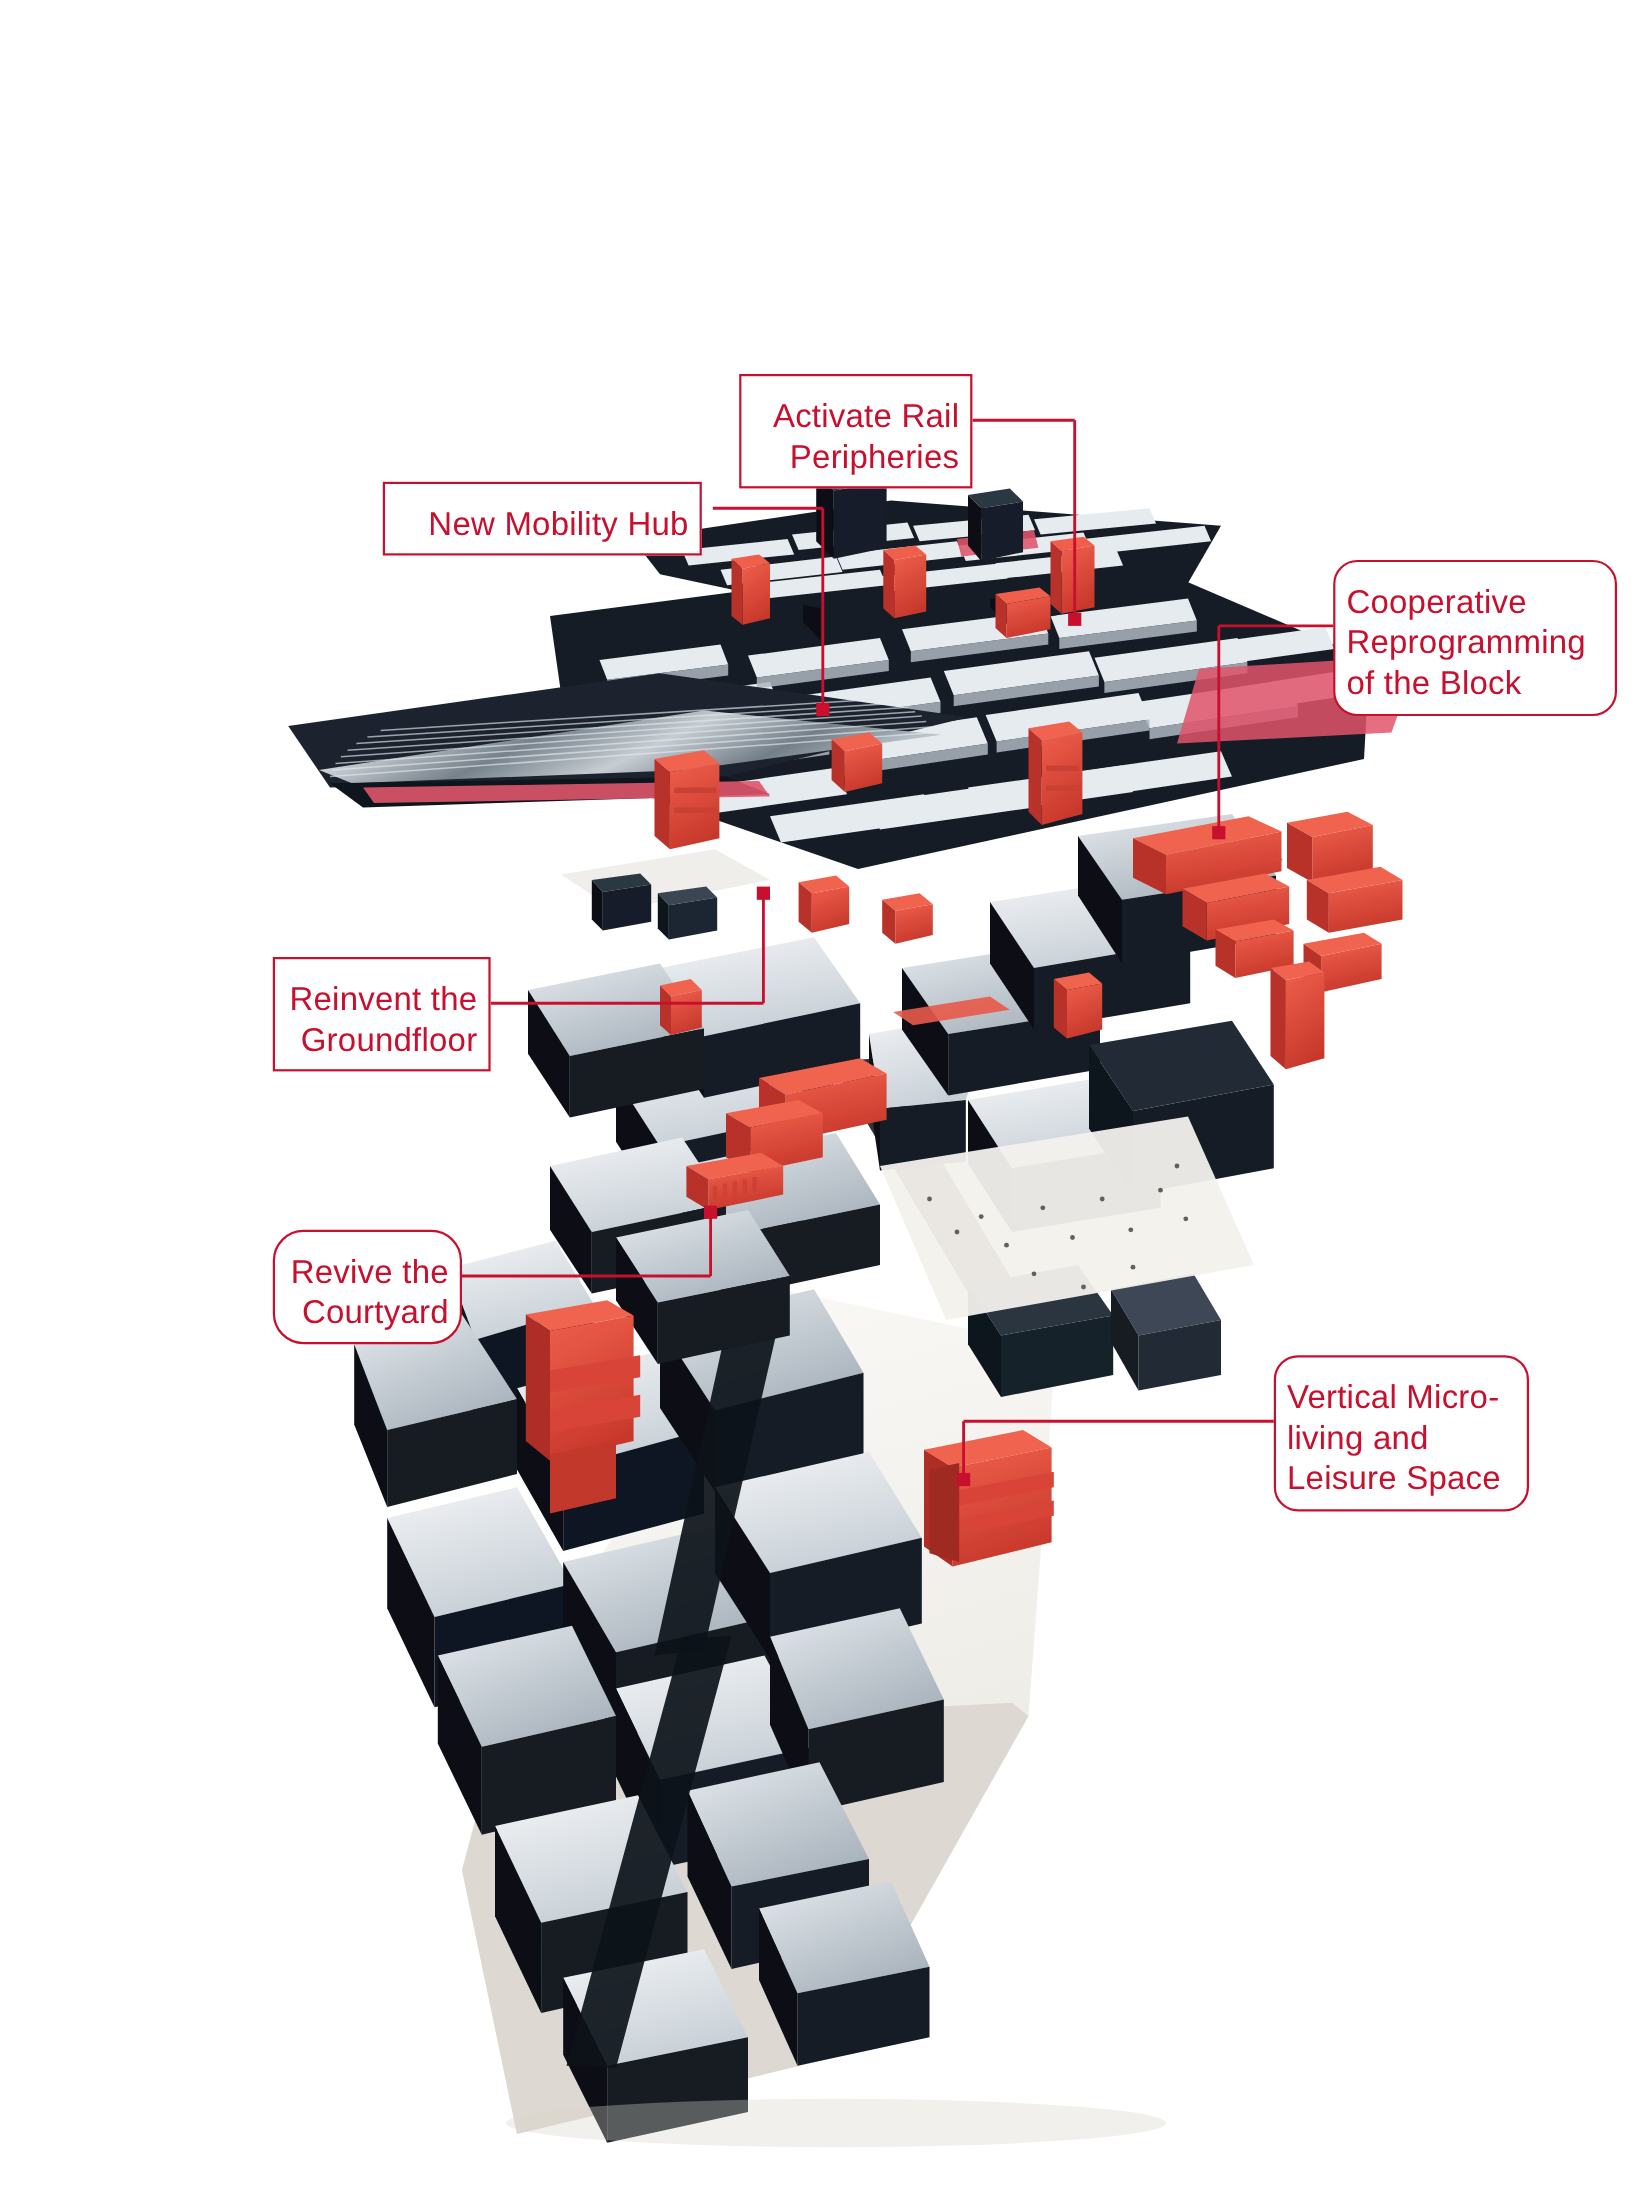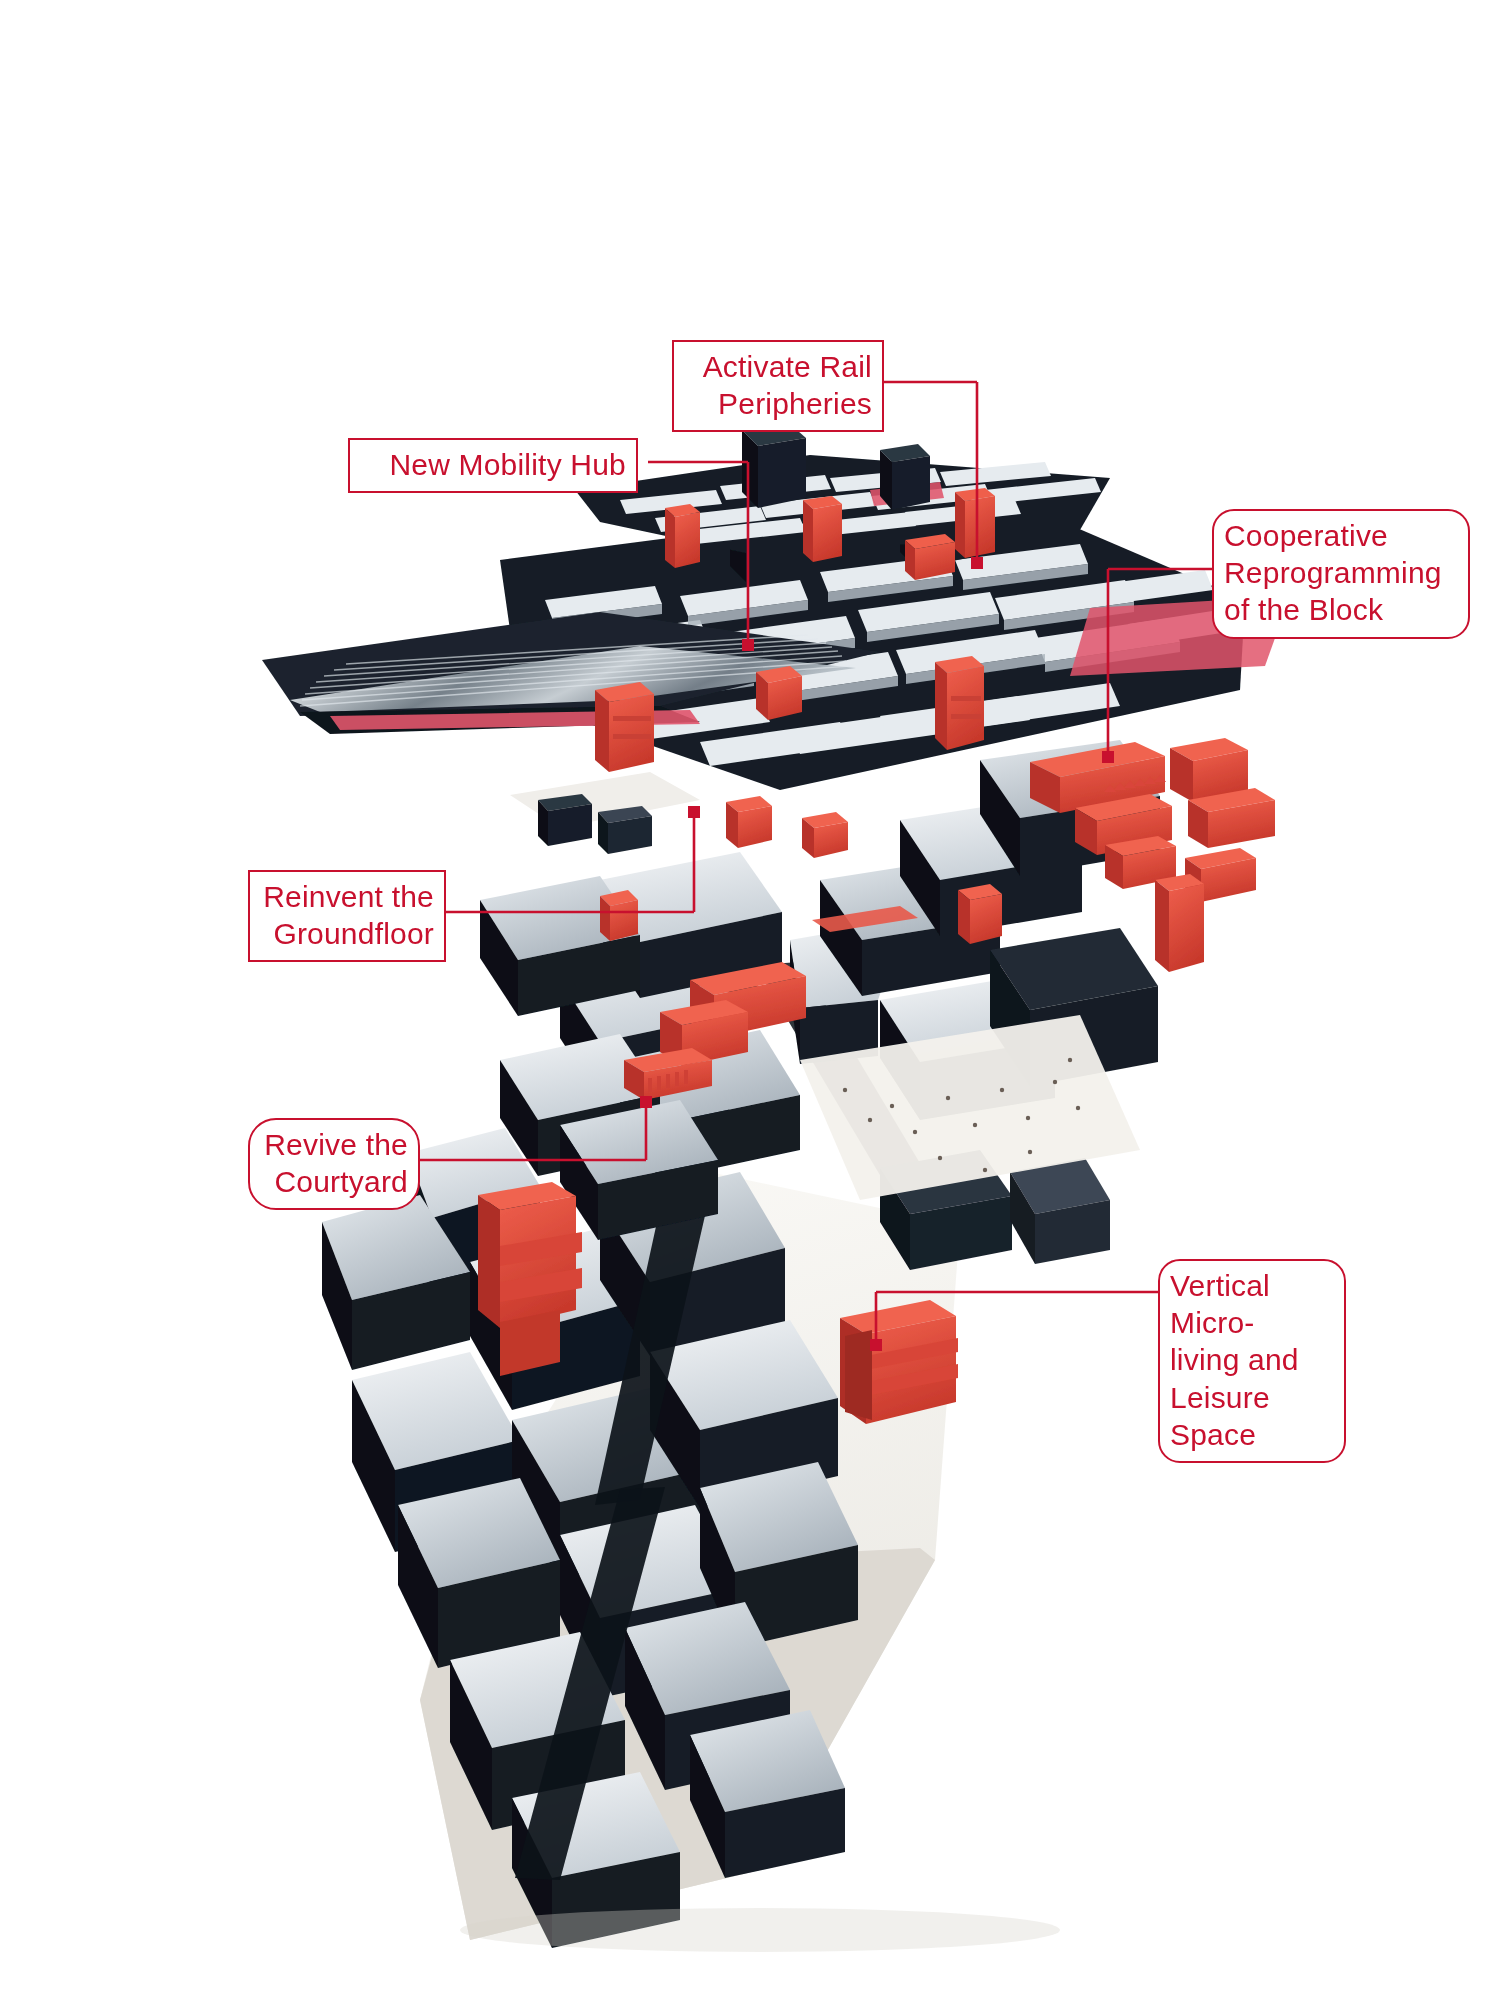--- a/index.html
+++ b/index.html
@@ -17,21 +17,21 @@
   .callout{
     position:absolute;
     box-sizing:border-box;
     border:2px solid var(--accent,#C8102E);
     background:#ffffff;
     color:var(--accent,#C8102E);
     font-family:"Liberation Sans", sans-serif;
     font-weight:300;
     font-size:30px;
     line-height:1.24;
-    padding:6px 10px 8px 10px;
+    padding:18px 10px 8px 10px;
     letter-spacing:0.2px;
     pointer-events:auto;
     white-space:pre-line;
   }
   .callout.right{text-align:right;}
   .callout.left{text-align:left;border-radius:22px;}
 
   .leader{position:absolute;pointer-events:none;}
   .leader line{stroke:var(--accent,#C8102E);stroke-width:2.6;}
   .leader rect.dot{fill:var(--accent,#C8102E);}
@@ -552,19 +552,19 @@
         <div class="callout right" style="left: 672px; top: 340px; width: 212px; min-height: 84px;">Activate Rail
 Peripheries</div>
         <div class="callout right" style="left: 348px; top: 438px; width: 290px; min-height: 48px;">New Mobility Hub</div>
         <div class="callout left" style="left: 1212px; top: 509px; width: 258px; min-height: 120px;">Cooperative
 Reprogramming
 of the Block</div>
         <div class="callout right" style="left: 248px; top: 870px; width: 198px; min-height: 84px;">Reinvent the
 Groundfloor</div>
         <div class="callout right" style="left: 248px; top: 1118px; width: 172px; min-height: 84px; border-radius: 28px;">Revive the
 Courtyard</div>
-        <div class="callout left" style="left: 1158px; top: 1232px; width: 188px; min-height: 120px; margin-top: 27px;">Vertical Micro-
+        <div class="callout left" style="left: 1158px; top: 1232px; width: 232px; min-height: 120px;">Vertical Micro-
 living and
 Leisure Space</div>
       </div>
   </div>
 
 </div>
 
 </body></html>

